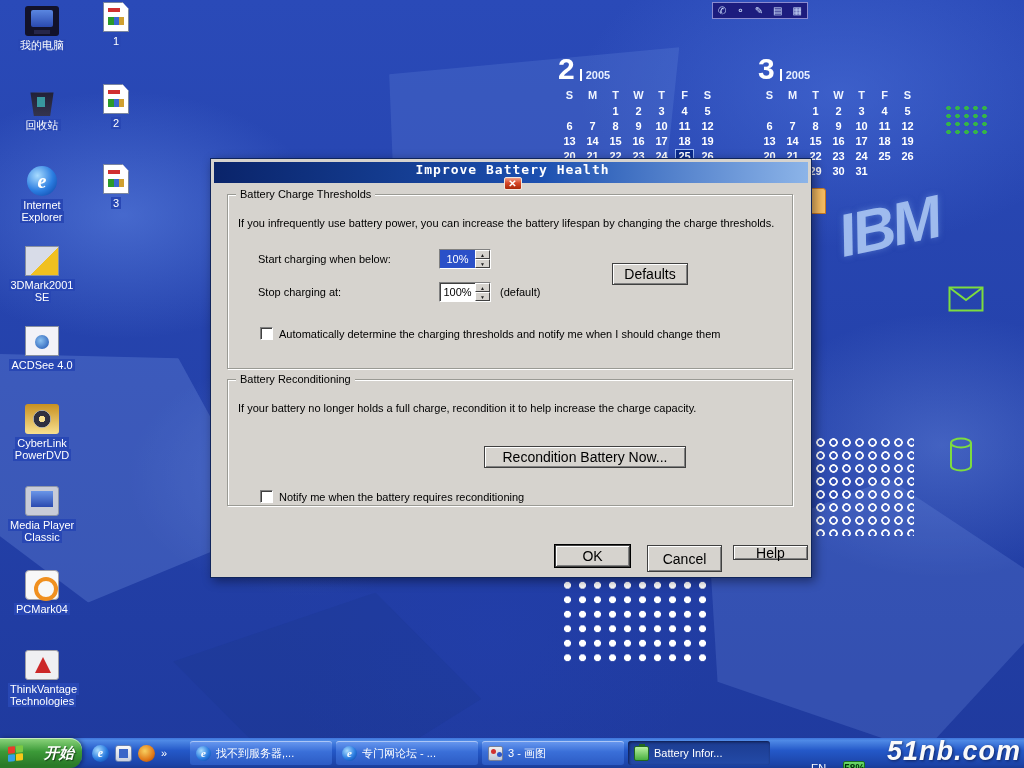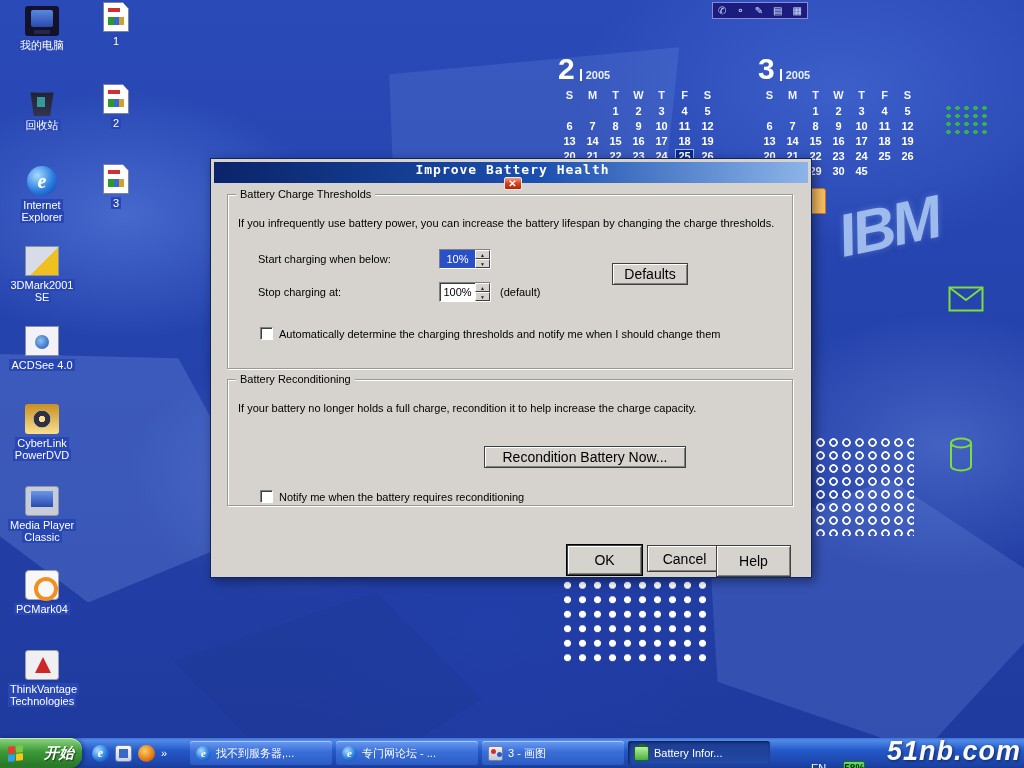--- a/index.html
+++ b/index.html
@@ -299,21 +299,21 @@
         <span>21</span>
         <span>22</span>
         <span>23</span>
         <span>24</span>
         <span>25</span>
         <span>26</span>
         <span>27</span>
         <span>28</span>
         <span>29</span>
         <span>30</span>
-        <span>45</span>
+        <span>31</span>
         <span></span>
         <span></span>
       </div>
   </div>
 
   <div class="dicon" style="left:8px;top:6px">
     <div class="ic ic-computer"></div>
     <div class="dlabel"><i>我的电脑</i></div>
   </div>
   <div class="dicon" style="left:8px;top:86px">
@@ -409,23 +409,23 @@
         <div class="gdesc">If your battery no longer holds a full charge, recondition it to help increase the charge capacity.</div>
 
         <div class="btn" style="position:absolute;left:256px;top:66px;width:202px;height:22px">Recondition Battery Now...</div>
 
         <div class="cbrow" style="left:32px;top:110px;right:12px">
           <span class="cb"></span>
           <span>Notify me when the battery requires reconditioning</span>
         </div>
       </div>
 
-      <div class="btn default" style="position:absolute;left:352px;top:362px;width:75px;height:30px">OK</div>
+      <div class="btn default" style="position:absolute;left:340px;top:362px;width:75px;height:22px">OK</div>
       <div class="btn" style="position:absolute;left:432px;top:362px;width:75px;height:27px">Cancel</div>
-      <div class="btn" style="position:absolute;left:501px;top:362px;width:75px;height:32px">Help</div>
+      <div class="btn" style="position:absolute;left:518px;top:362px;width:75px;height:15px">Help</div>
     </div>
   </div>
 
   <div class="taskbar">
     <div class="startbtn">
       <span class="flag">
           <i></i>
           <i></i>
           <i></i>
           <i></i>

